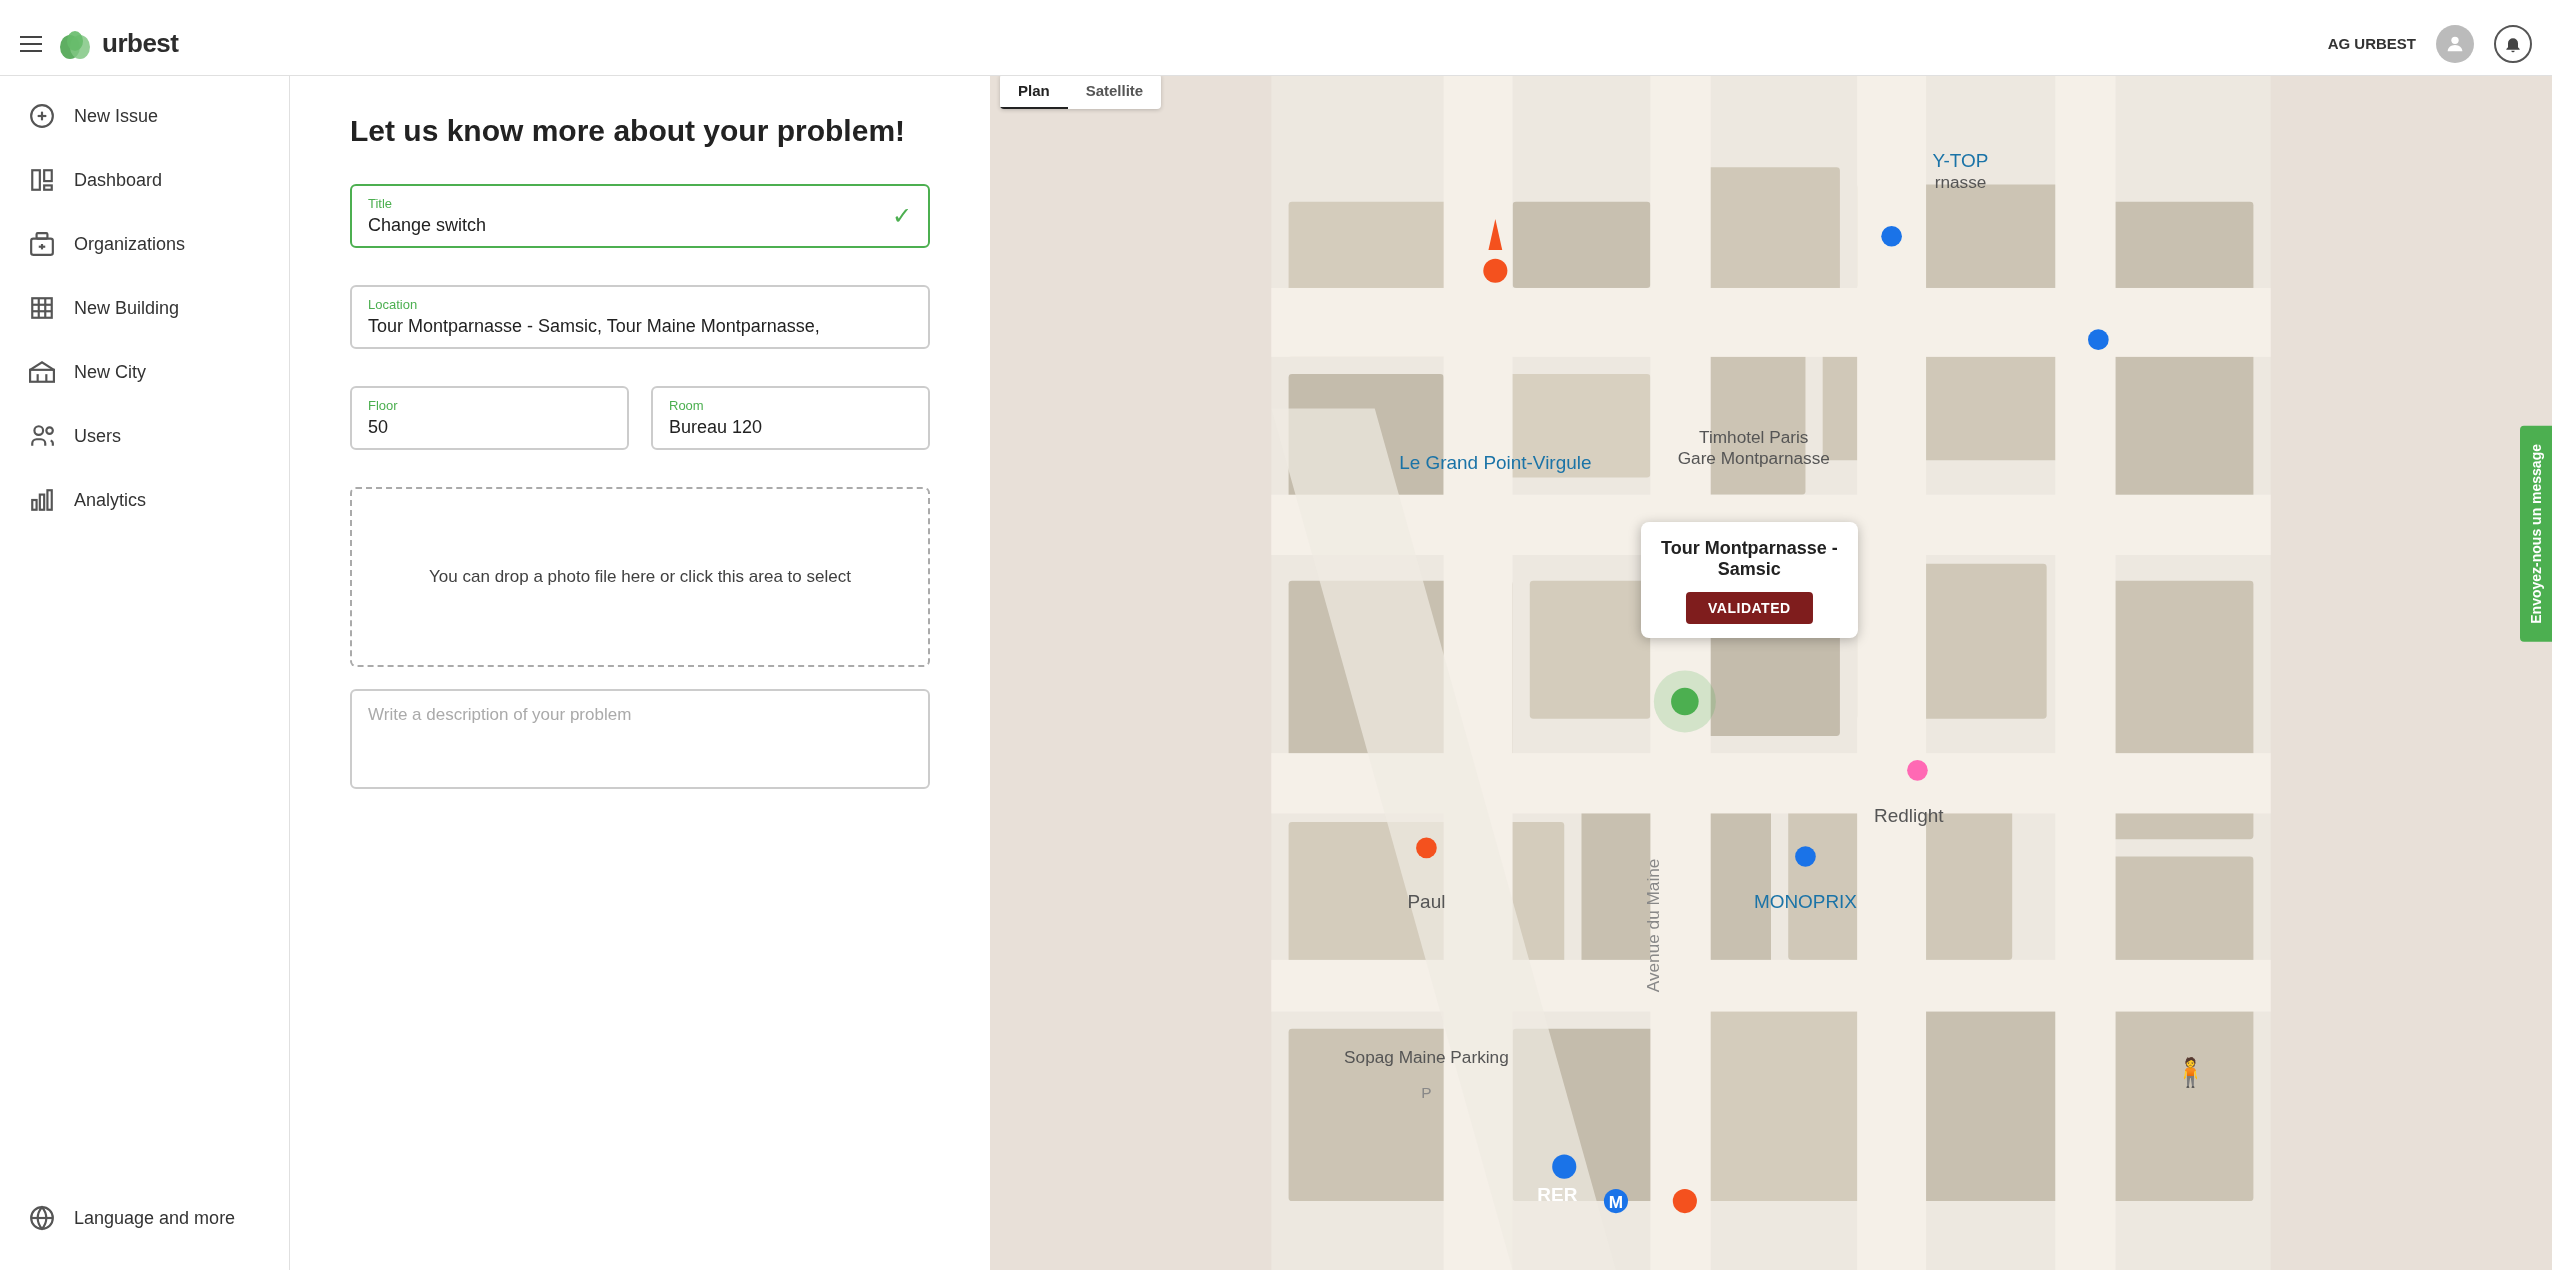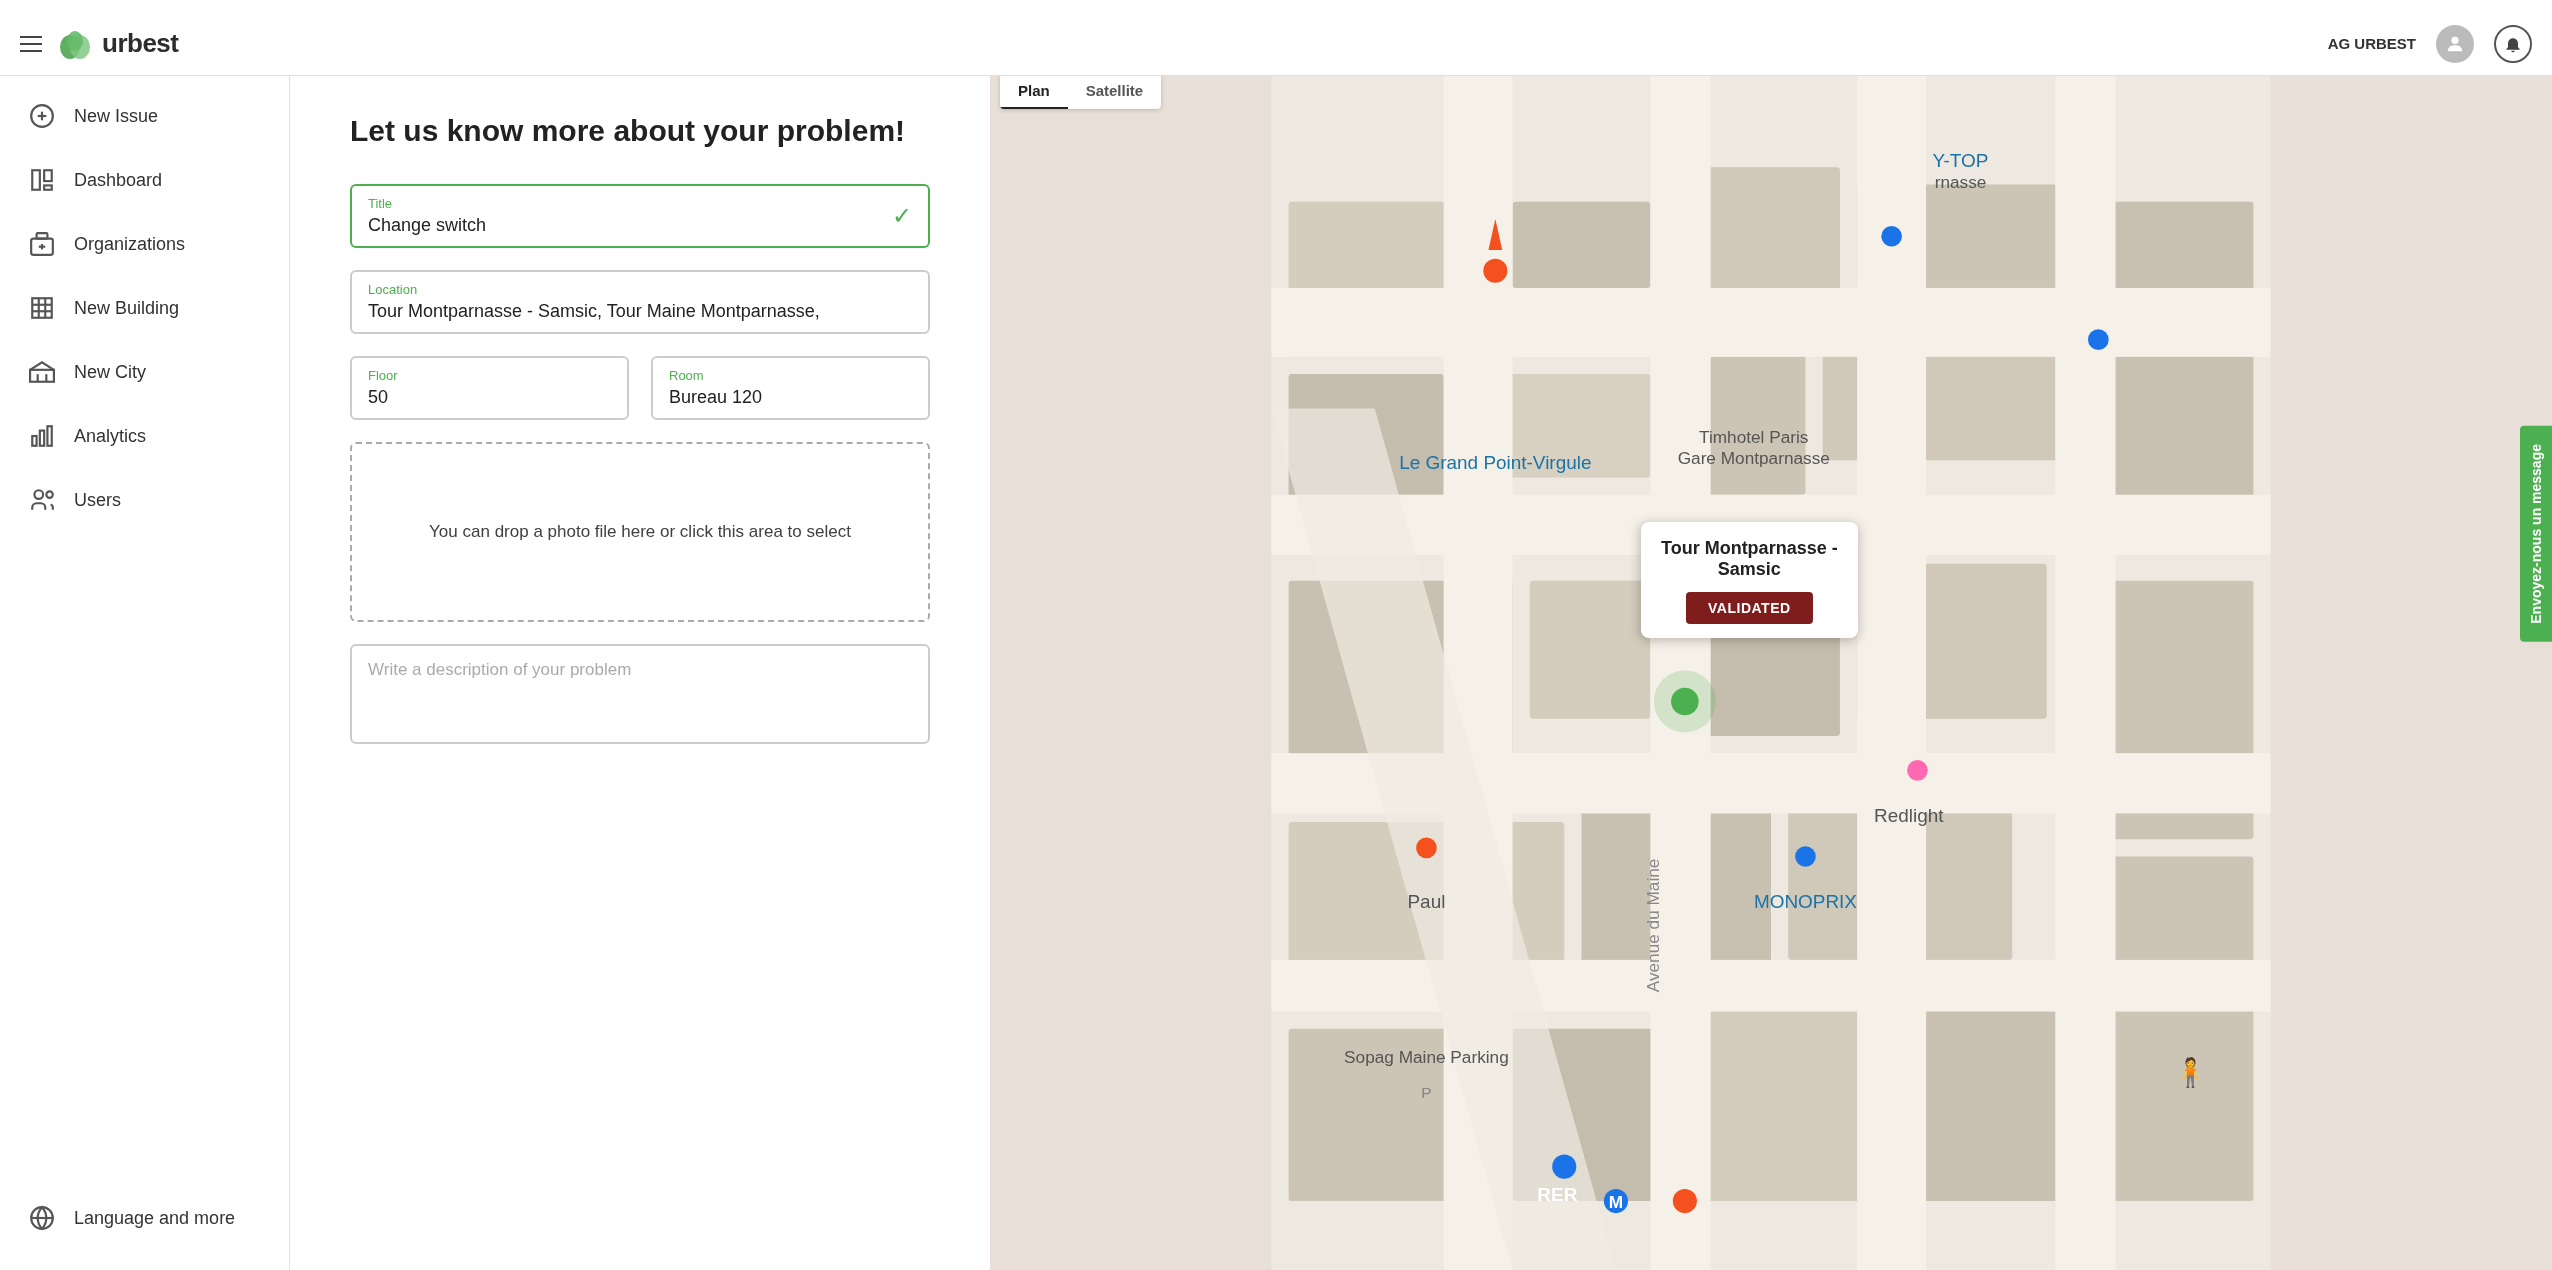--- a/index.html
+++ b/index.html
@@ -131,21 +131,21 @@
     }
 
     .form-title {
       font-size: 30px;
       font-weight: 700;
       color: #222;
       margin-bottom: 36px;
     }
 
     .form-group {
-      margin-bottom: 22px;
+      margin-bottom: 37px;
     }
 
     .field-wrapper {
       position: relative;
       border: 2px solid #4caf50;
       border-radius: 6px;
       padding: 10px 16px 10px 16px;
     }
     .field-wrapper.normal {
       border: 2px solid #ccc;
@@ -405,38 +405,38 @@
             <line x1="8" y1="21" x2="8" y2="14"></line>
             <line x1="16" y1="21" x2="16" y2="14"></line>
           </svg>
       </div>
       <span>New City</span>
     </div>
 
     <div class="sidebar-item">
       <div class="sidebar-item-icon">
         <svg width="26" height="26" viewBox="0 0 24 24" fill="none" stroke="#555" stroke-width="2">
-            <rect x="3" y="12" width="4" height="9"></rect>
-            <rect x="10" y="7" width="4" height="14"></rect>
-            <rect x="17" y="3" width="4" height="18"></rect>
-          </svg>
-      </div>
-      <span>Analytics</span>
-    </div>
-
-    <div class="sidebar-item">
-      <div class="sidebar-item-icon">
-        <svg width="26" height="26" viewBox="0 0 24 24" fill="none" stroke="#555" stroke-width="2">
             <circle cx="9" cy="7" r="4"></circle>
             <path d="M3 21v-2a4 4 0 0 1 4-4h4a4 4 0 0 1 4 4v2"></path>
             <circle cx="19" cy="7" r="3"></circle>
             <path d="M22 21v-2a3 3 0 0 0-2-2.83"></path>
           </svg>
       </div>
       <span>Users</span>
+    </div>
+
+    <div class="sidebar-item">
+      <div class="sidebar-item-icon">
+        <svg width="26" height="26" viewBox="0 0 24 24" fill="none" stroke="#555" stroke-width="2">
+            <rect x="3" y="12" width="4" height="9"></rect>
+            <rect x="10" y="7" width="4" height="14"></rect>
+            <rect x="17" y="3" width="4" height="18"></rect>
+          </svg>
+      </div>
+      <span>Analytics</span>
     </div>
 
     <div class="sidebar-spacer"></div>
 
     <div class="sidebar-item">
       <div class="sidebar-item-icon">
         <svg width="26" height="26" viewBox="0 0 24 24" fill="none" stroke="#555" stroke-width="2">
             <circle cx="12" cy="12" r="10"></circle>
             <line x1="2" y1="12" x2="22" y2="12"></line>
             <path d="M12 2a15.3 15.3 0 0 1 4 10 15.3 15.3 0 0 1-4 10 15.3 15.3 0 0 1-4-10 15.3 15.3 0 0 1 4-10z"></path>

